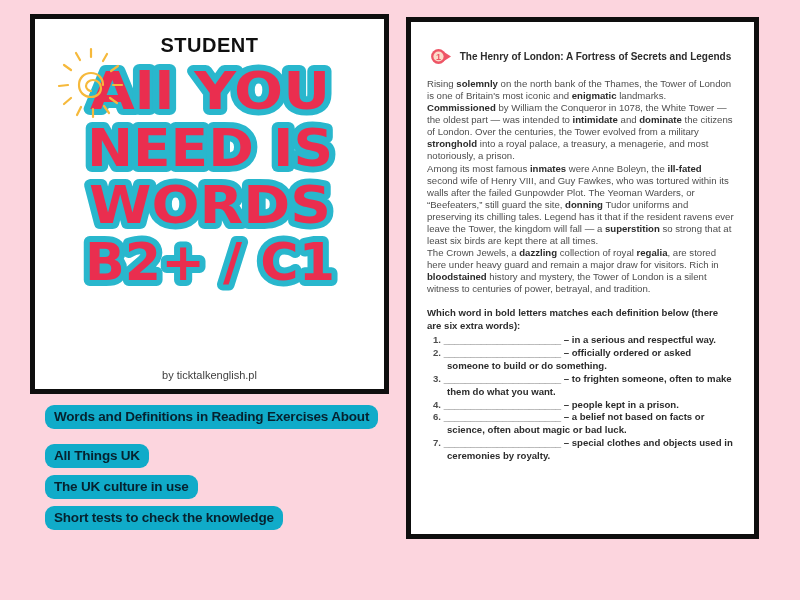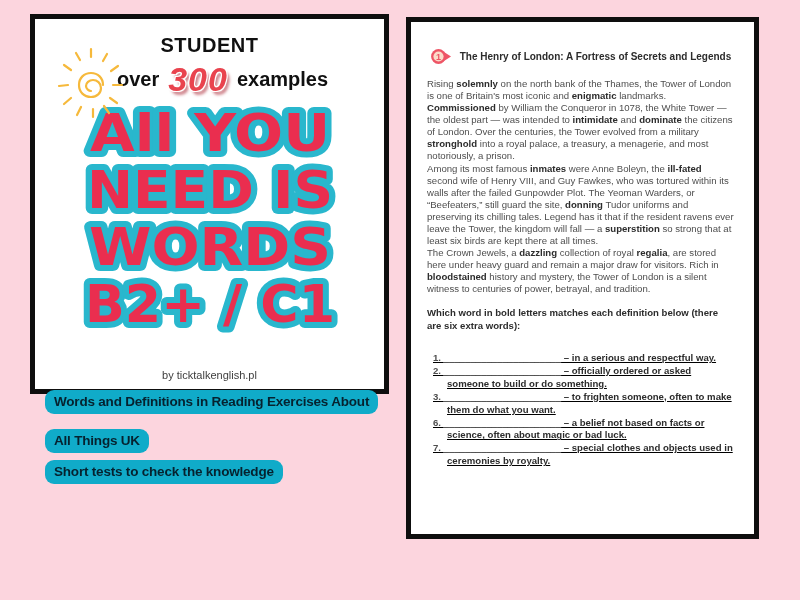--- a/index.html
+++ b/index.html
@@ -30,21 +30,21 @@
       -1px -1px 0 #ffffff, 1px -1px 0 #ffffff, -1px 1px 0 #ffffff, 1px 1px 0 #ffffff,
       3px 4px 3px rgba(165,25,40,.55);
   }
   .big-title-svg { display:block; margin:2px auto 0; }
   .big-title-svg text {
     font-family:"DejaVu Sans","Liberation Sans",sans-serif;
     font-weight:bold; font-size:52px;
     fill:#ea2e4f; stroke:#29b7cd; stroke-width:12px;
     paint-order:stroke; stroke-linejoin:round;
   }
-  .features { position:absolute; left:10px; top:371px; width:340px; }
+  .features { position:absolute; left:10px; top:386px; width:340px; }
   .feat { margin-bottom:7px; }
   .feat-line { line-height:0; }
   .feat-line + .feat-line { margin-top:15px; }
   .bar {
     display:inline-block; background:#10abc9; color:#06222f;
     font-weight:bold; font-size:13.5px; letter-spacing:-.2px; line-height:15px;
     padding:4px 9px 5px; border-radius:9px; white-space:nowrap;
   }
   .cover-footer {
     position:absolute; bottom:8px; left:0; width:100%;
@@ -65,21 +65,21 @@
     font-family:"Liberation Sans",sans-serif; font-weight:bold; font-size:9px;
     fill:#ee5566;
   }
   .r-title { font-size:10px; font-weight:bold; color:#2c2c2c; }
   .para { font-size:9.6px; line-height:1.26; color:#4e4e4e; margin:0; }
   .b { font-weight:bold; color:#2c2c2c; }
   .instruction {
     margin-top:12px; font-size:9.6px; line-height:1.3;
     font-weight:bold; color:#2c2c2c;
   }
-  .defs { margin-top:20px; margin-left:6px;text-decoration:underline; }
+  .defs { margin-top:2px; margin-left:6px; }
   .def {
     font-size:9.6px; line-height:1.34; color:#4e4e4e;
     padding-left:14px; text-indent:-14px;
   }
   .def .num { color:#4e4e4e; font-weight:bold; }
   .def .blank { color:#8f8f8f; }
   .def .dtext { font-weight:bold; color:#2c2c2c; }
 </style>
 </head>
 <body>
@@ -99,37 +99,35 @@
       <line x1="13" y1="40" x2="4" y2="41"></line>
       <line x1="16" y1="53" x2="9" y2="59"></line>
       <line x1="26" y1="62" x2="22" y2="70"></line>
       <line x1="38" y1="64" x2="38" y2="72"></line>
       <line x1="49" y1="61" x2="54" y2="68"></line>
     </g>
   </svg>
 
   <div class="student-title">STUDENT</div>
 
-  <div class="subtitle-row">
-    <span class="subtitle-word">over</span>
-    <span class="num300">300</span>
-    <span class="subtitle-word">examples</span>
-  </div>
 
   <svg class="big-title-svg" width="310" height="232" viewBox="0 0 310 232">
     <text x="155" y="50" text-anchor="middle" textLength="240" lengthAdjust="spacingAndGlyphs">All YOU</text>
     <text x="155" y="107" text-anchor="middle" textLength="246" lengthAdjust="spacingAndGlyphs">NEED IS</text>
     <text x="155" y="164" text-anchor="middle" textLength="242" lengthAdjust="spacingAndGlyphs">WORDS</text>
     <text x="155" y="221" text-anchor="middle" textLength="250" lengthAdjust="spacingAndGlyphs">B2+ / C1</text>
   </svg>
 
   <div class="features">
       <div class="feat">
         <div class="feat-line"><span class="bar">Words and Definitions in Reading Exercises About</span></div>
         <div class="feat-line"><span class="bar">All Things UK</span></div>
+      </div>
+      <div class="feat">
+        <div class="feat-line"><span class="bar">The UK culture in use</span></div>
       </div>
       <div class="feat">
         <div class="feat-line"><span class="bar">Short tests to check the knowledge</span></div>
       </div>
     </div>
 
   <div class="cover-footer">by ticktalkenglish.pl</div>
 </div>
 
 <div class="page-right">
@@ -147,16 +145,17 @@
   <p class="para"><span>Rising </span><span class="b">solemnly</span><span> on the north bank of the Thames, the Tower of London is one of Britain's most iconic and </span><span class="b">enigmatic</span><span> landmarks. </span><span class="b">Commissioned</span><span> by William the Conqueror in 1078, the White Tower — the oldest part — was intended to </span><span class="b">intimidate</span><span> and </span><span class="b">dominate</span><span> the citizens of London. Over the centuries, the Tower evolved from a military </span><span class="b">stronghold</span><span> into a royal palace, a treasury, a menagerie, and most notoriously, a prison.</span></p>
   <p class="para"><span>Among its most famous </span><span class="b">inmates</span><span> were Anne Boleyn, the </span><span class="b">ill-fated</span><span> second wife of Henry VIII, and Guy Fawkes, who was tortured within its walls after the failed Gunpowder Plot. The Yeoman Warders, or “Beefeaters,” still guard the site, </span><span class="b">donning</span><span> Tudor uniforms and preserving its chilling tales. Legend has it that if the resident ravens ever leave the Tower, the kingdom will fall — a </span><span class="b">superstition</span><span> so strong that at least six birds are kept there at all times.</span></p>
   <p class="para"><span>The Crown Jewels, a </span><span class="b">dazzling</span><span> collection of royal </span><span class="b">regalia</span><span>, are stored here under heavy guard and remain a major draw for visitors. Rich in </span><span class="b">bloodstained</span><span> history and mystery, the Tower of London is a silent witness to centuries of power, betrayal, and tradition.</span></p>
 
   <div class="instruction">Which word in bold letters matches each definition below (there are six extra words):</div>
 
   <div class="defs">
       <div class="def"><span class="num">1. </span><span class="blank">______________________</span><span class="dtext"> – in a serious and respectful way.</span></div>
       <div class="def"><span class="num">2. </span><span class="blank">______________________</span><span class="dtext"> – officially ordered or asked someone to build or do something.</span></div>
       <div class="def"><span class="num">3. </span><span class="blank">______________________</span><span class="dtext"> – to frighten someone, often to make them do what you want.</span></div>
+      <div class="def"><span class="num">4. </span><span class="blank">______________________</span><span class="dtext"> – people kept in a prison.</span></div>
       <div class="def"><span class="num">6. </span><span class="blank">______________________</span><span class="dtext"> – a belief not based on facts or science, often about magic or bad luck.</span></div>
       <div class="def"><span class="num">7. </span><span class="blank">______________________</span><span class="dtext"> – special clothes and objects used in ceremonies by royalty.</span></div>
     </div>
 </div>
 
 </body></html>

